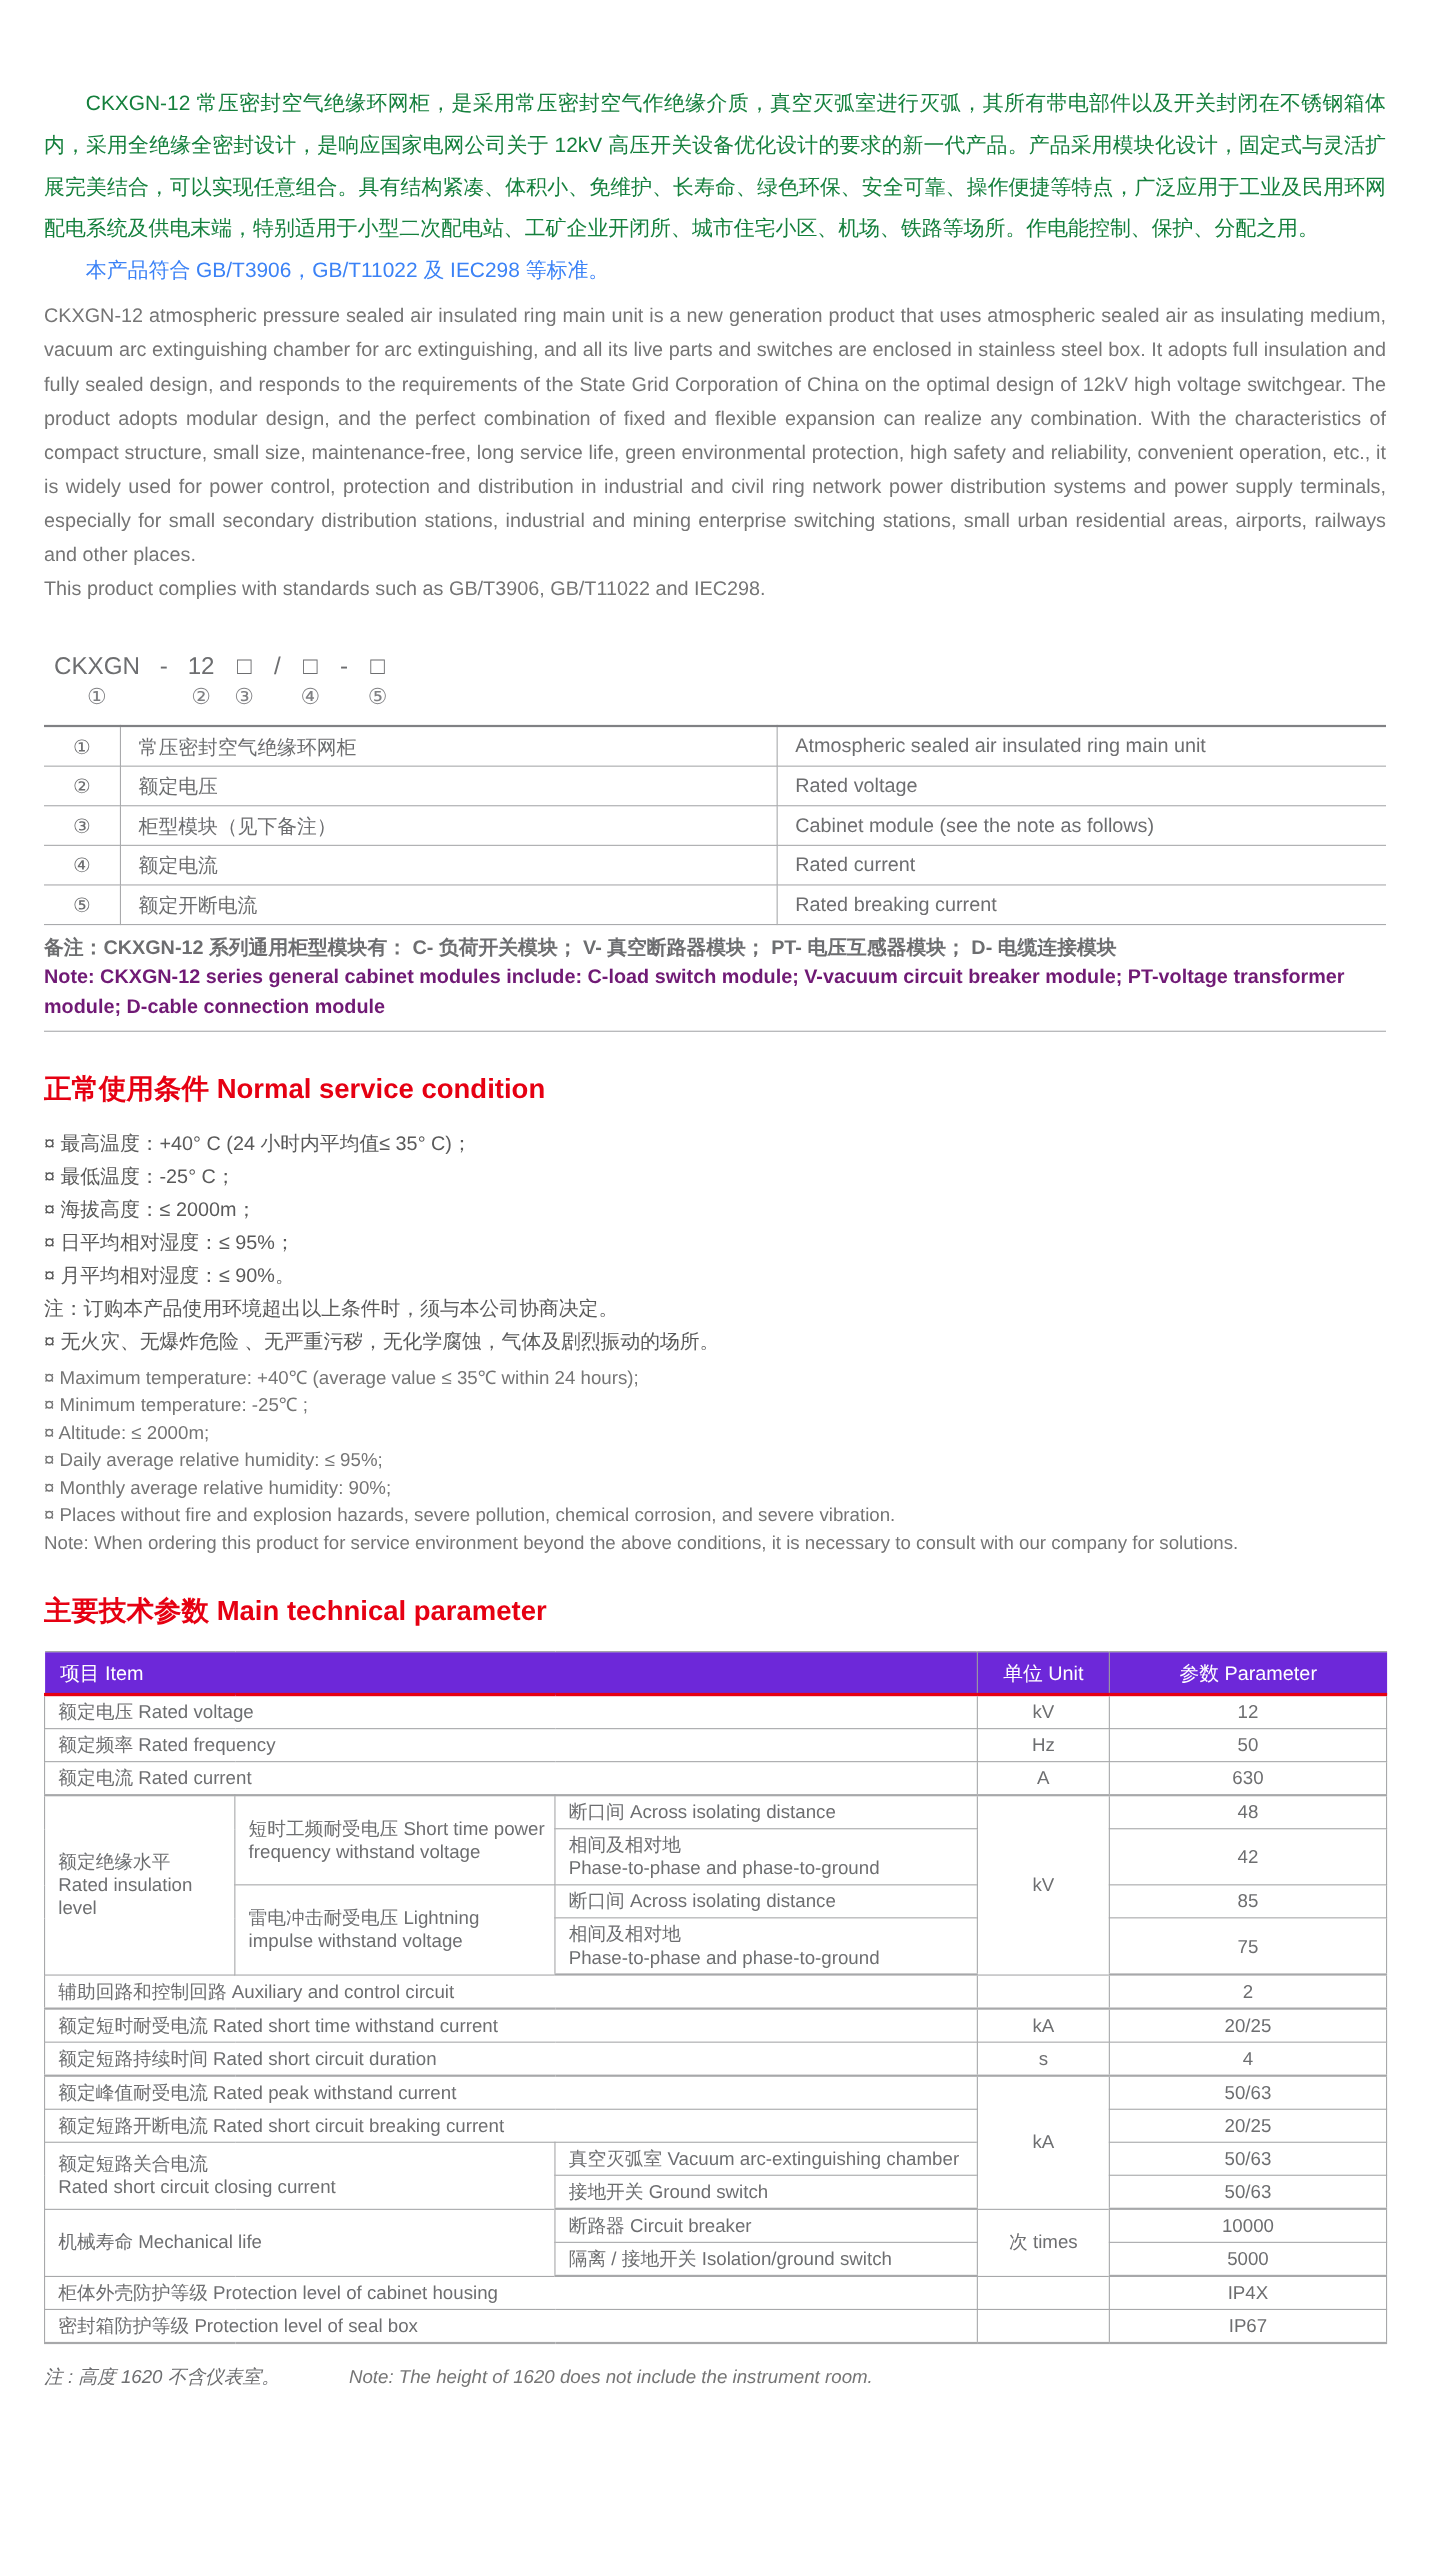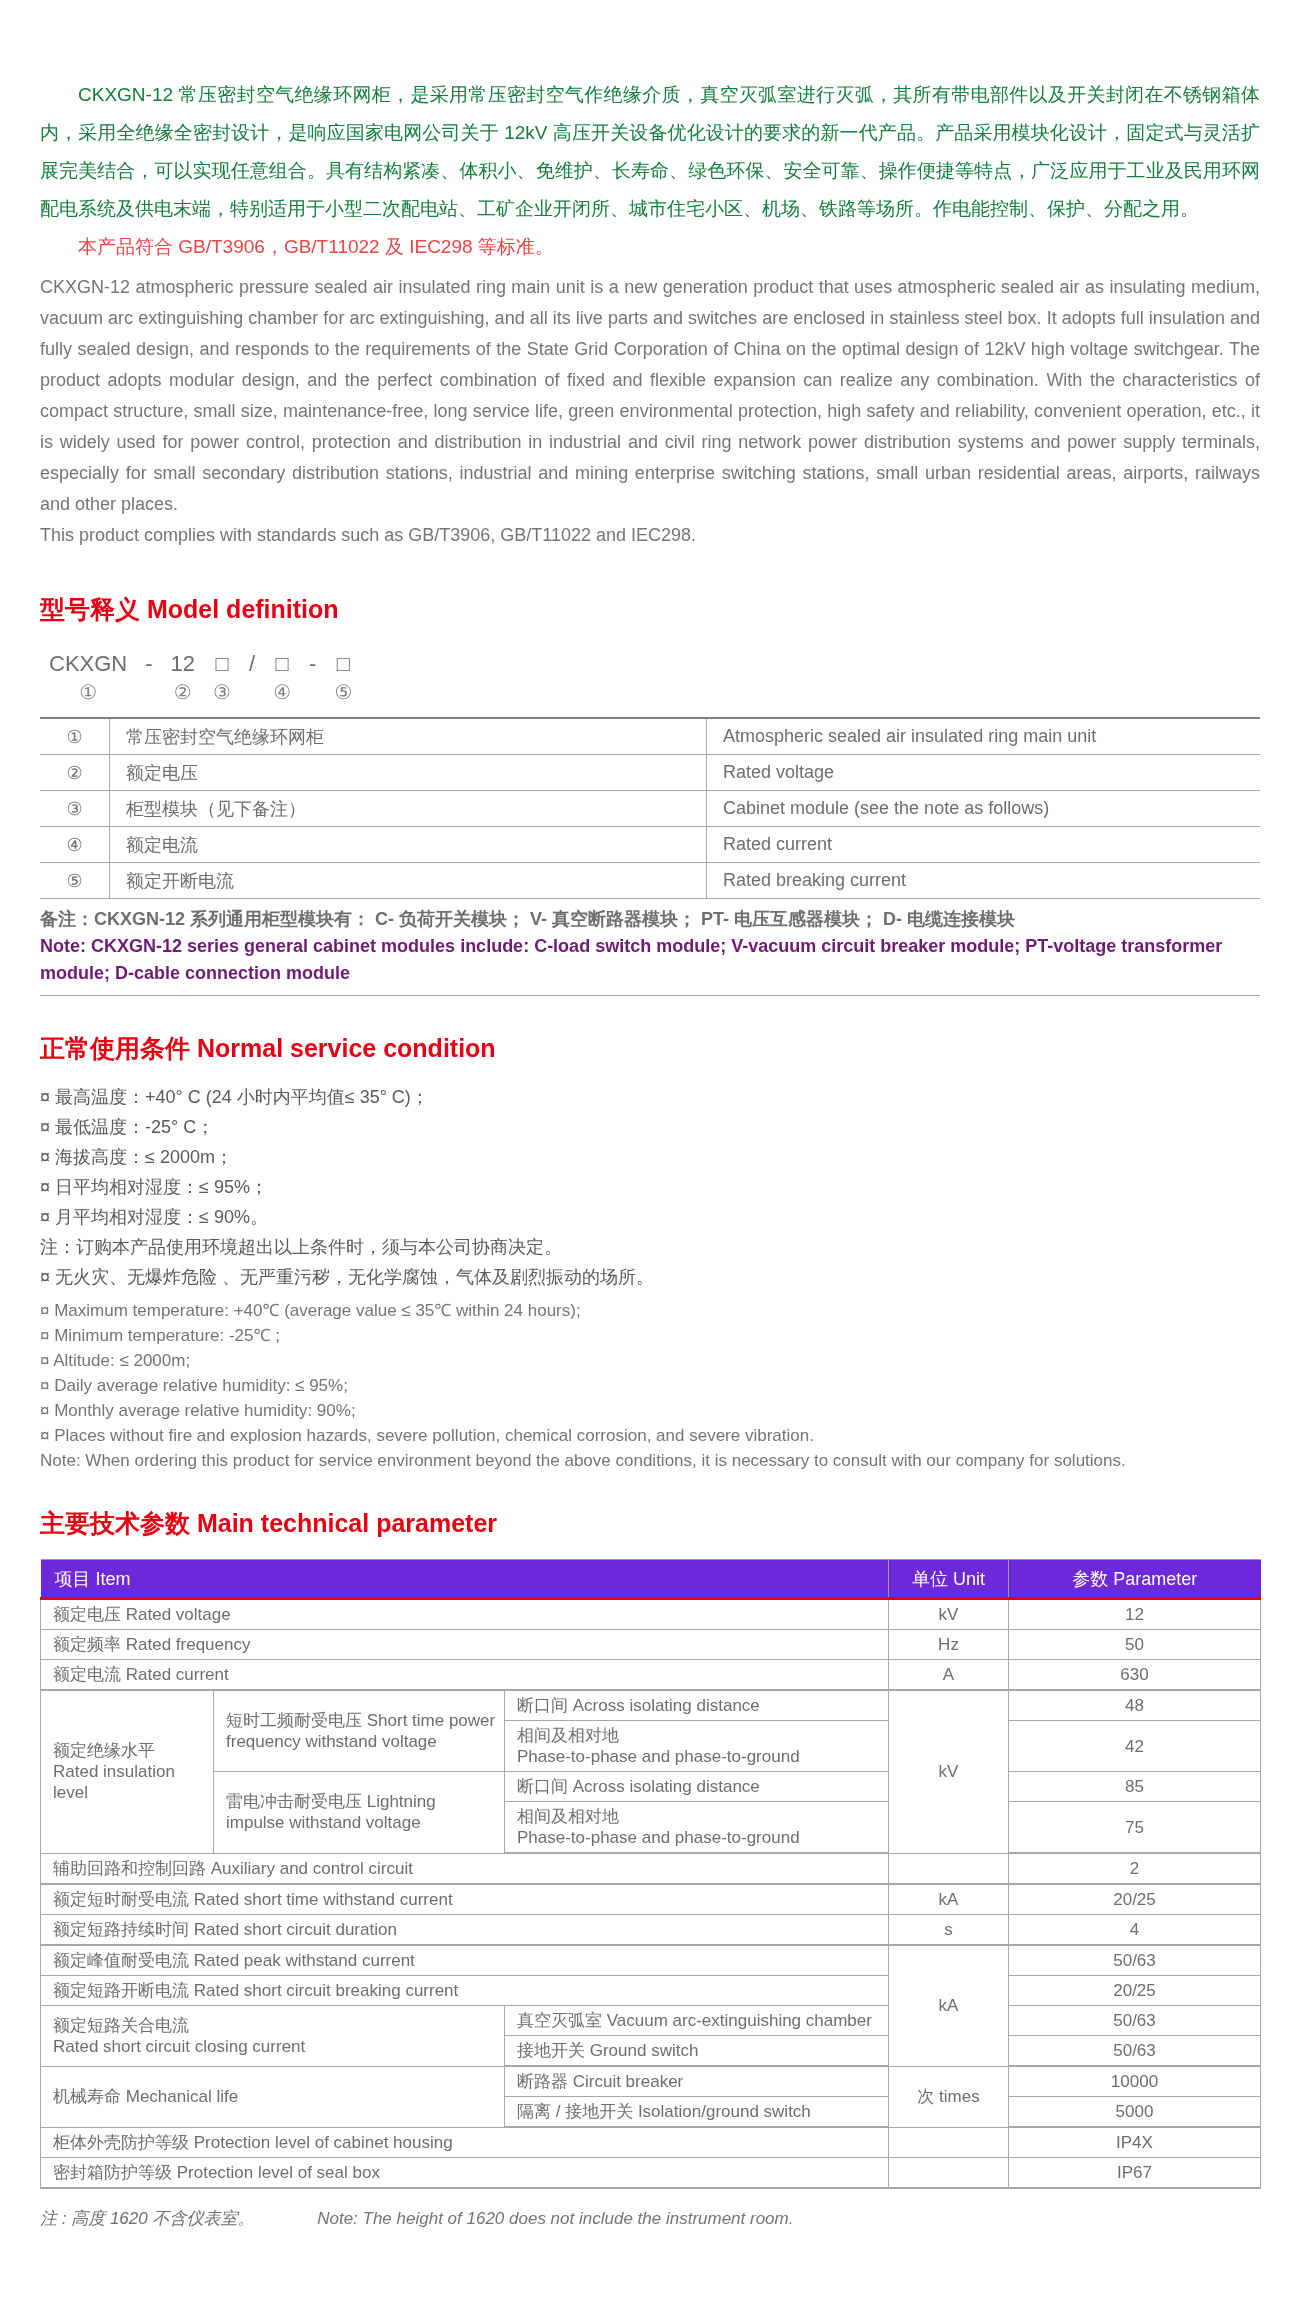--- a/index.html
+++ b/index.html
@@ -1,21 +1,21 @@
 <!DOCTYPE html>
 <html><head>
 <meta charset="utf-8">
 <style>
   html,body{margin:0;padding:0;background:#ffffff;}
   body{width:1300px;height:2318px;overflow:hidden;font-family:"Liberation Sans",sans-serif;color:#595757;}
   .page{padding:58px 40px 0 40px;width:1220px;}
   .sec-heading{color:#e60012;font-size:25px;font-weight:bold;line-height:32px;margin:0;}
   
   .para-cn{font-size:19px;line-height:38px;text-align:justify;text-indent:2em;margin:18px 0 0 0;color:#15803d;}
-  .para-cn2{font-size:19px;line-height:38px;text-indent:2em;margin:0;color:#ef4444;}
+  .para-cn2{font-size:19px;line-height:38px;text-indent:2em;margin:0;color:#3b82f6;}
   .para-en{font-size:18px;line-height:31px;text-align:justify;margin:6px 0 0 0;color:#757575;}
   .para-en2{font-size:18px;line-height:31px;margin:0;color:#757575;}
   
   .model-section{margin-top:42px;}
   .model-code{margin:26px 0 0 0;font-size:22px;color:#6d6e70;}
   .code-part{display:inline-block;text-align:center;vertical-align:top;padding:0 9px;}
   .code-sym{display:block;font-size:22px;line-height:26px;color:#6d6e70;}
   .code-num{display:block;font-size:20px;line-height:30px;color:#808184;}
   .def-table{width:1220px;border-collapse:collapse;margin-top:10px;border-top:2px solid #808184;}
   .def-table td{border-bottom:1px solid #a9aaac;font-size:18px;color:#6d6e70;height:35px;padding:0;}
@@ -54,21 +54,20 @@
 <div class="page">
 
   <div>
     <p class="para-cn">CKXGN-12 常压密封空气绝缘环网柜，是采用常压密封空气作绝缘介质，真空灭弧室进行灭弧，其所有带电部件以及开关封闭在不锈钢箱体内，采用全绝缘全密封设计，是响应国家电网公司关于 12kV 高压开关设备优化设计的要求的新一代产品。产品采用模块化设计，固定式与灵活扩展完美结合，可以实现任意组合。具有结构紧凑、体积小、免维护、长寿命、绿色环保、安全可靠、操作便捷等特点，广泛应用于工业及民用环网配电系统及供电末端，特别适用于小型二次配电站、工矿企业开闭所、城市住宅小区、机场、铁路等场所。作电能控制、保护、分配之用。</p>
     <p class="para-cn2">本产品符合 GB/T3906，GB/T11022 及 IEC298 等标准。</p>
     <p class="para-en">CKXGN-12 atmospheric pressure sealed air insulated ring main unit is a new generation product that uses atmospheric sealed air as insulating medium, vacuum arc extinguishing chamber for arc extinguishing, and all its live parts and switches are enclosed in stainless steel box. It adopts full insulation and fully sealed design, and responds to the requirements of the State Grid Corporation of China on the optimal design of 12kV high voltage switchgear. The product adopts modular design, and the perfect combination of fixed and flexible expansion can realize any combination. With the characteristics of compact structure, small size, maintenance-free, long service life, green environmental protection, high safety and reliability, convenient operation, etc., it is widely used for power control, protection and distribution in industrial and civil ring network power distribution systems and power supply terminals, especially for small secondary distribution stations, industrial and mining enterprise switching stations, small urban residential areas, airports, railways and other places.</p>
     <p class="para-en2">This product complies with standards such as GB/T3906, GB/T11022 and IEC298.</p>
   </div>
 
   <div class="model-section">
-    <h1 class="sec-heading">型号释义 Model definition</h1>
 
     <div class="model-code">
       <span class="code-part">
         <span class="code-sym">CKXGN</span>
         <span class="code-num">①</span>
       </span><span class="code-part">
         <span class="code-sym">-</span>
         <span class="code-num"></span>
       </span><span class="code-part">
         <span class="code-sym">12</span>

